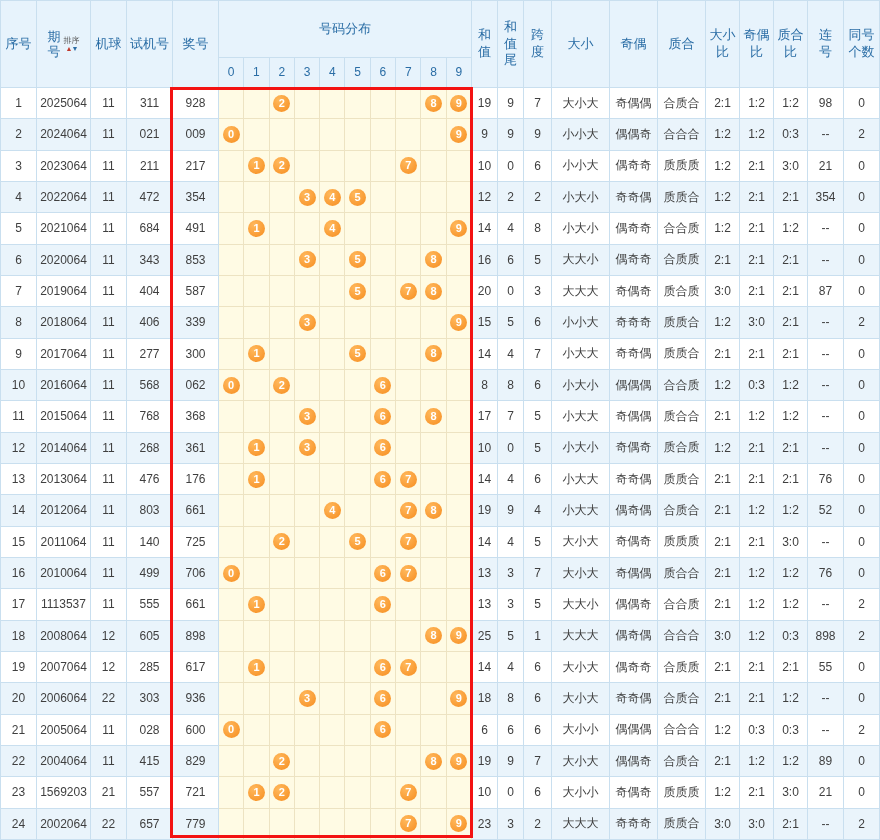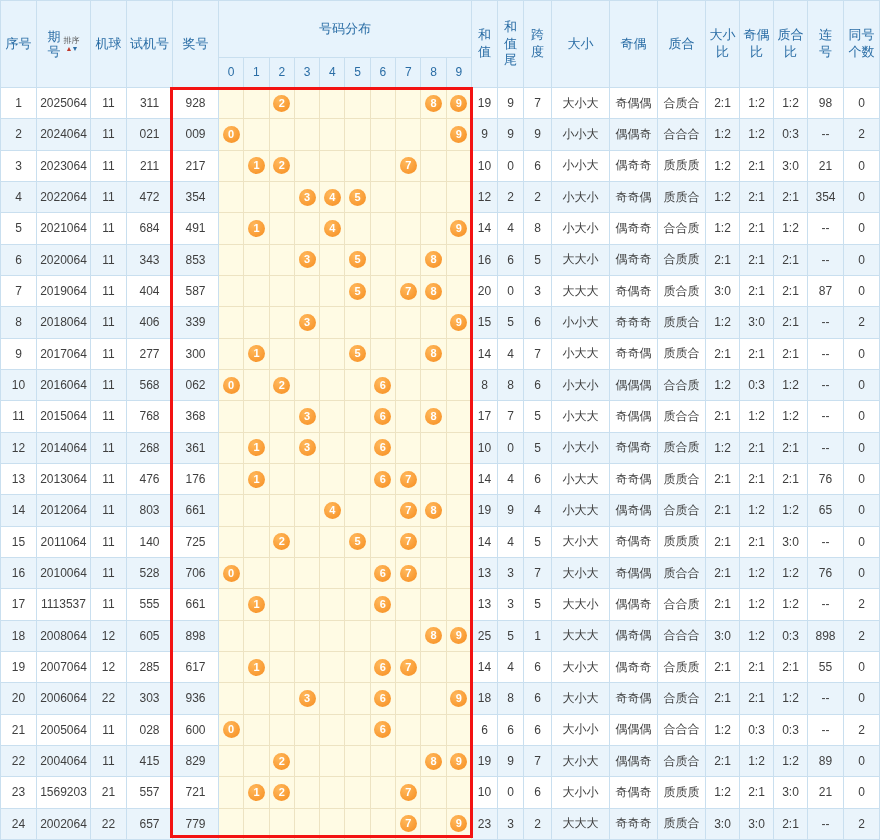--- a/index.html
+++ b/index.html
@@ -513,21 +513,21 @@
     <td class="c-digit"></td>
     <td>19</td>
     <td>9</td>
     <td>4</td>
     <td>小大大</td>
     <td>偶奇偶</td>
     <td>合质合</td>
     <td>2:1</td>
     <td>1:2</td>
     <td>1:2</td>
-    <td>65</td>
+    <td>52</td>
     <td>0</td>
   </tr>
         <tr>
     <td>15</td>
     <td>2011064</td>
     <td>11</td>
     <td>140</td>
     <td>725</td>
     <td class="c-digit"></td>
     <td class="c-digit"></td>
@@ -548,21 +548,21 @@
     <td>2:1</td>
     <td>2:1</td>
     <td>3:0</td>
     <td>--</td>
     <td>0</td>
   </tr>
         <tr class="alt">
     <td>16</td>
     <td>2010064</td>
     <td>11</td>
-    <td>528</td>
+    <td>499</td>
     <td>706</td>
     <td class="c-digit"><span class="badge">0</span></td>
     <td class="c-digit"></td>
     <td class="c-digit"></td>
     <td class="c-digit"></td>
     <td class="c-digit"></td>
     <td class="c-digit"></td>
     <td class="c-digit"><span class="badge">6</span></td>
     <td class="c-digit"><span class="badge">7</span></td>
     <td class="c-digit"></td>

